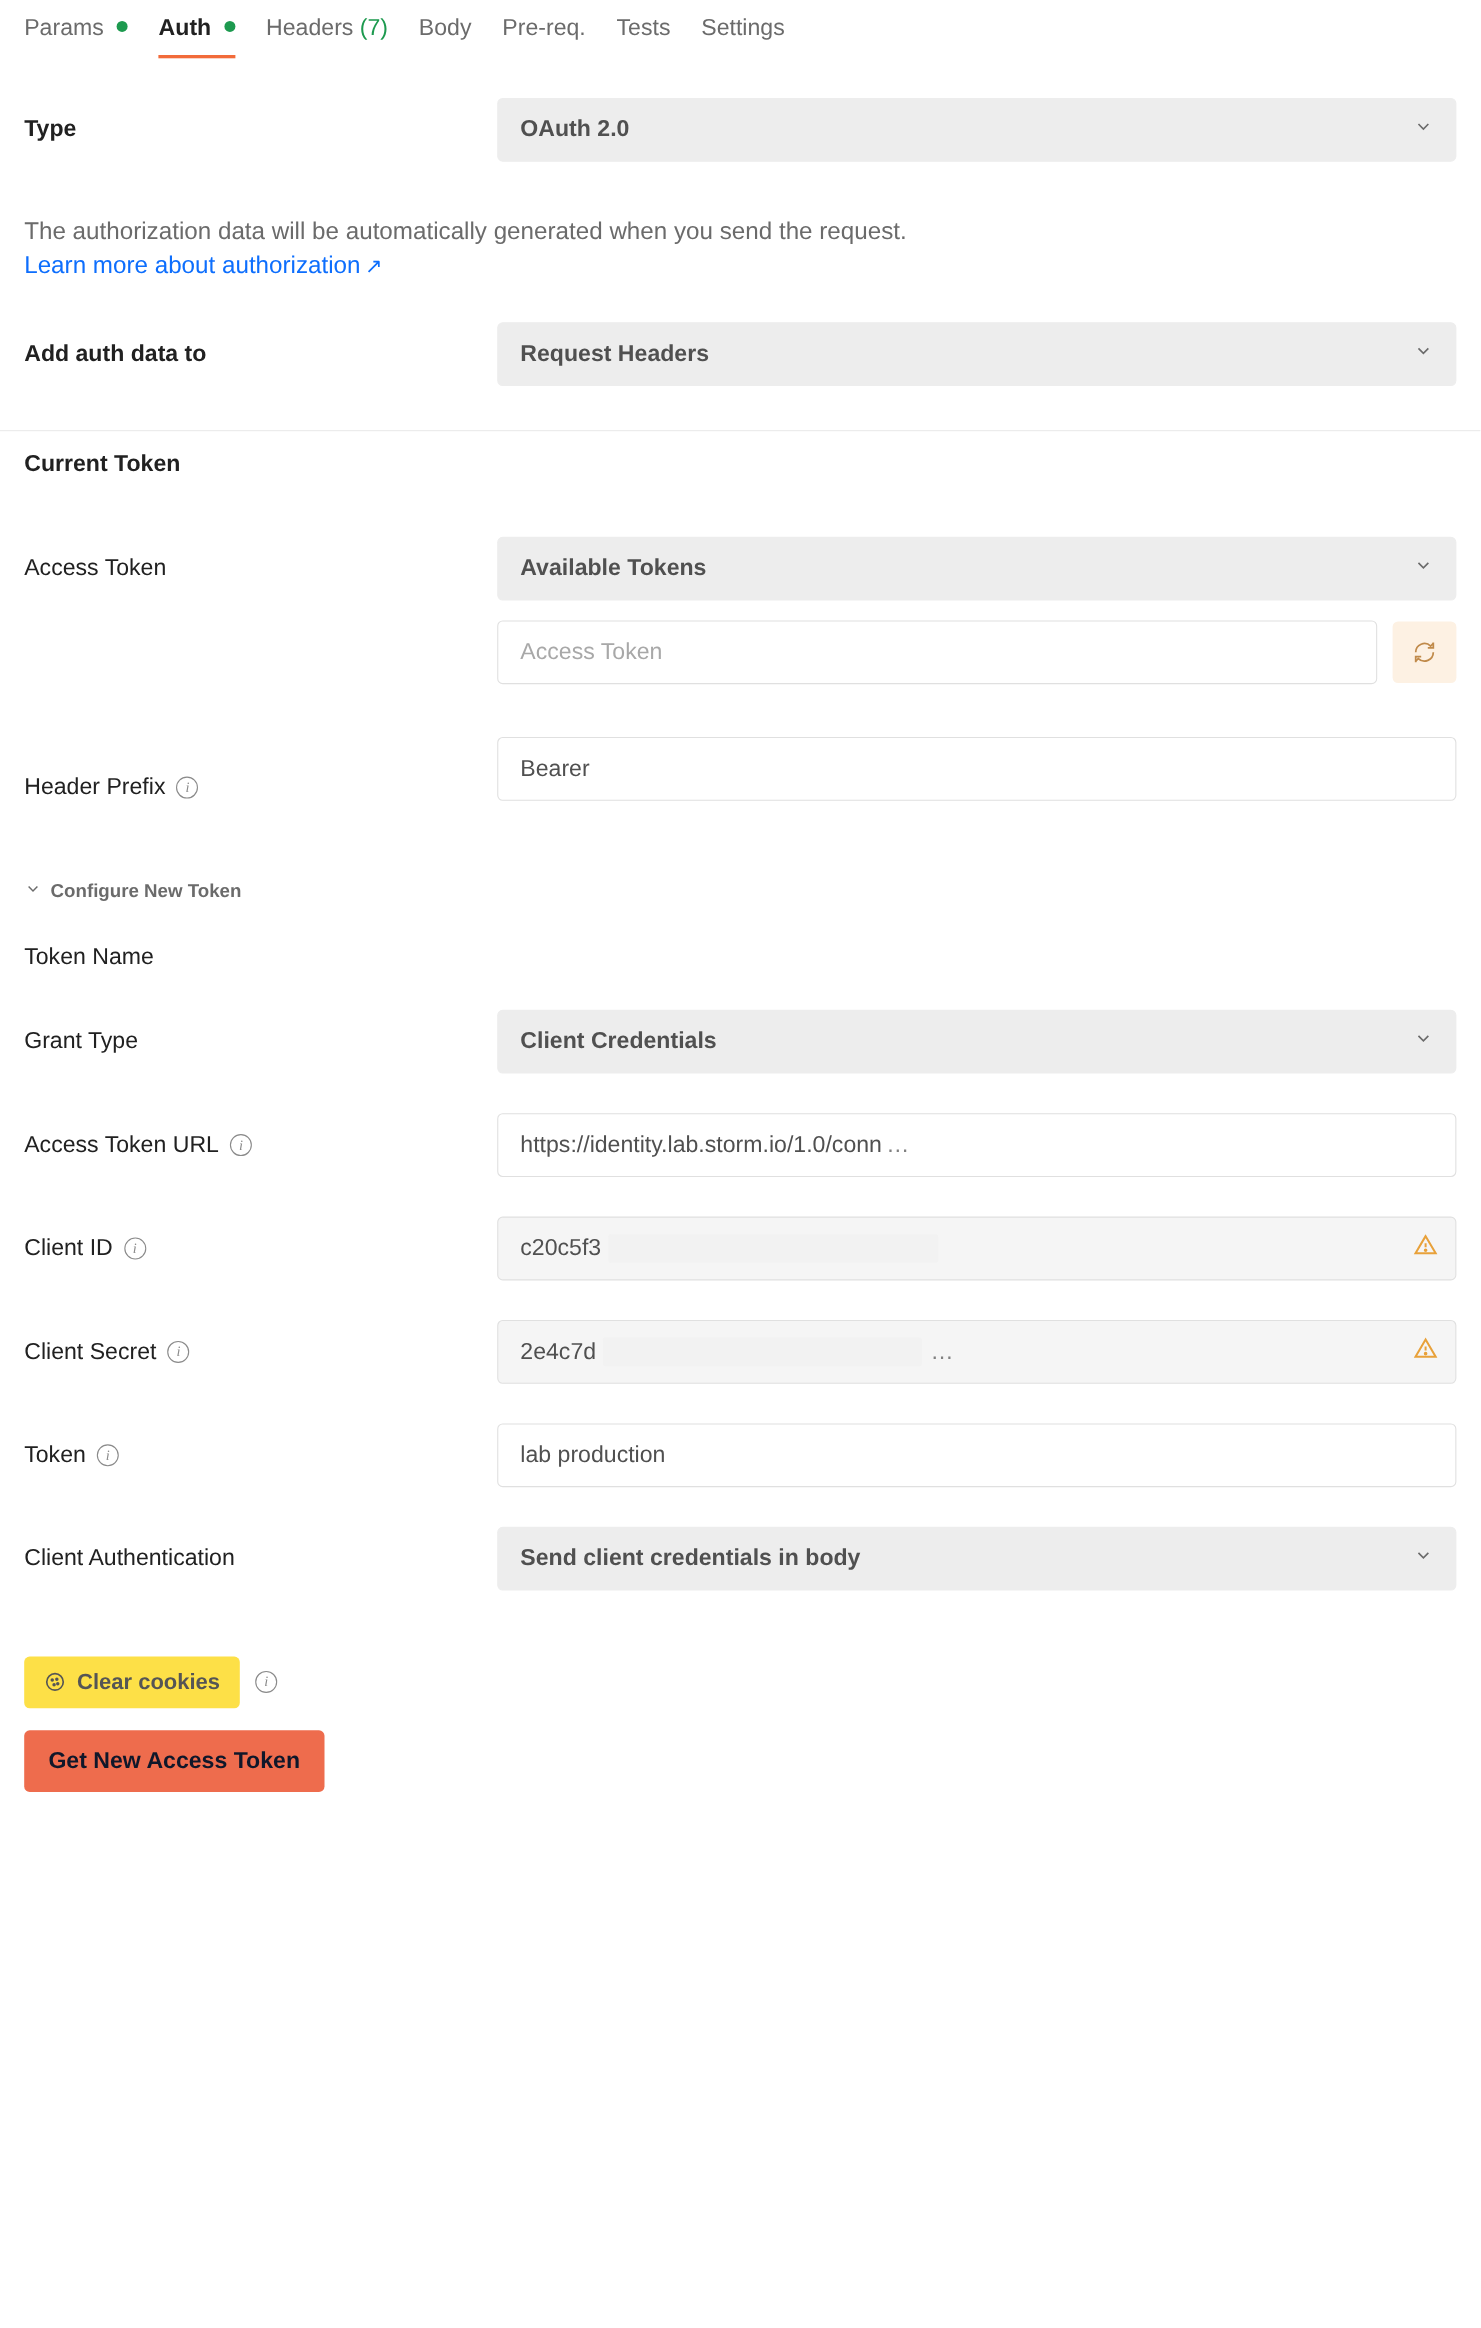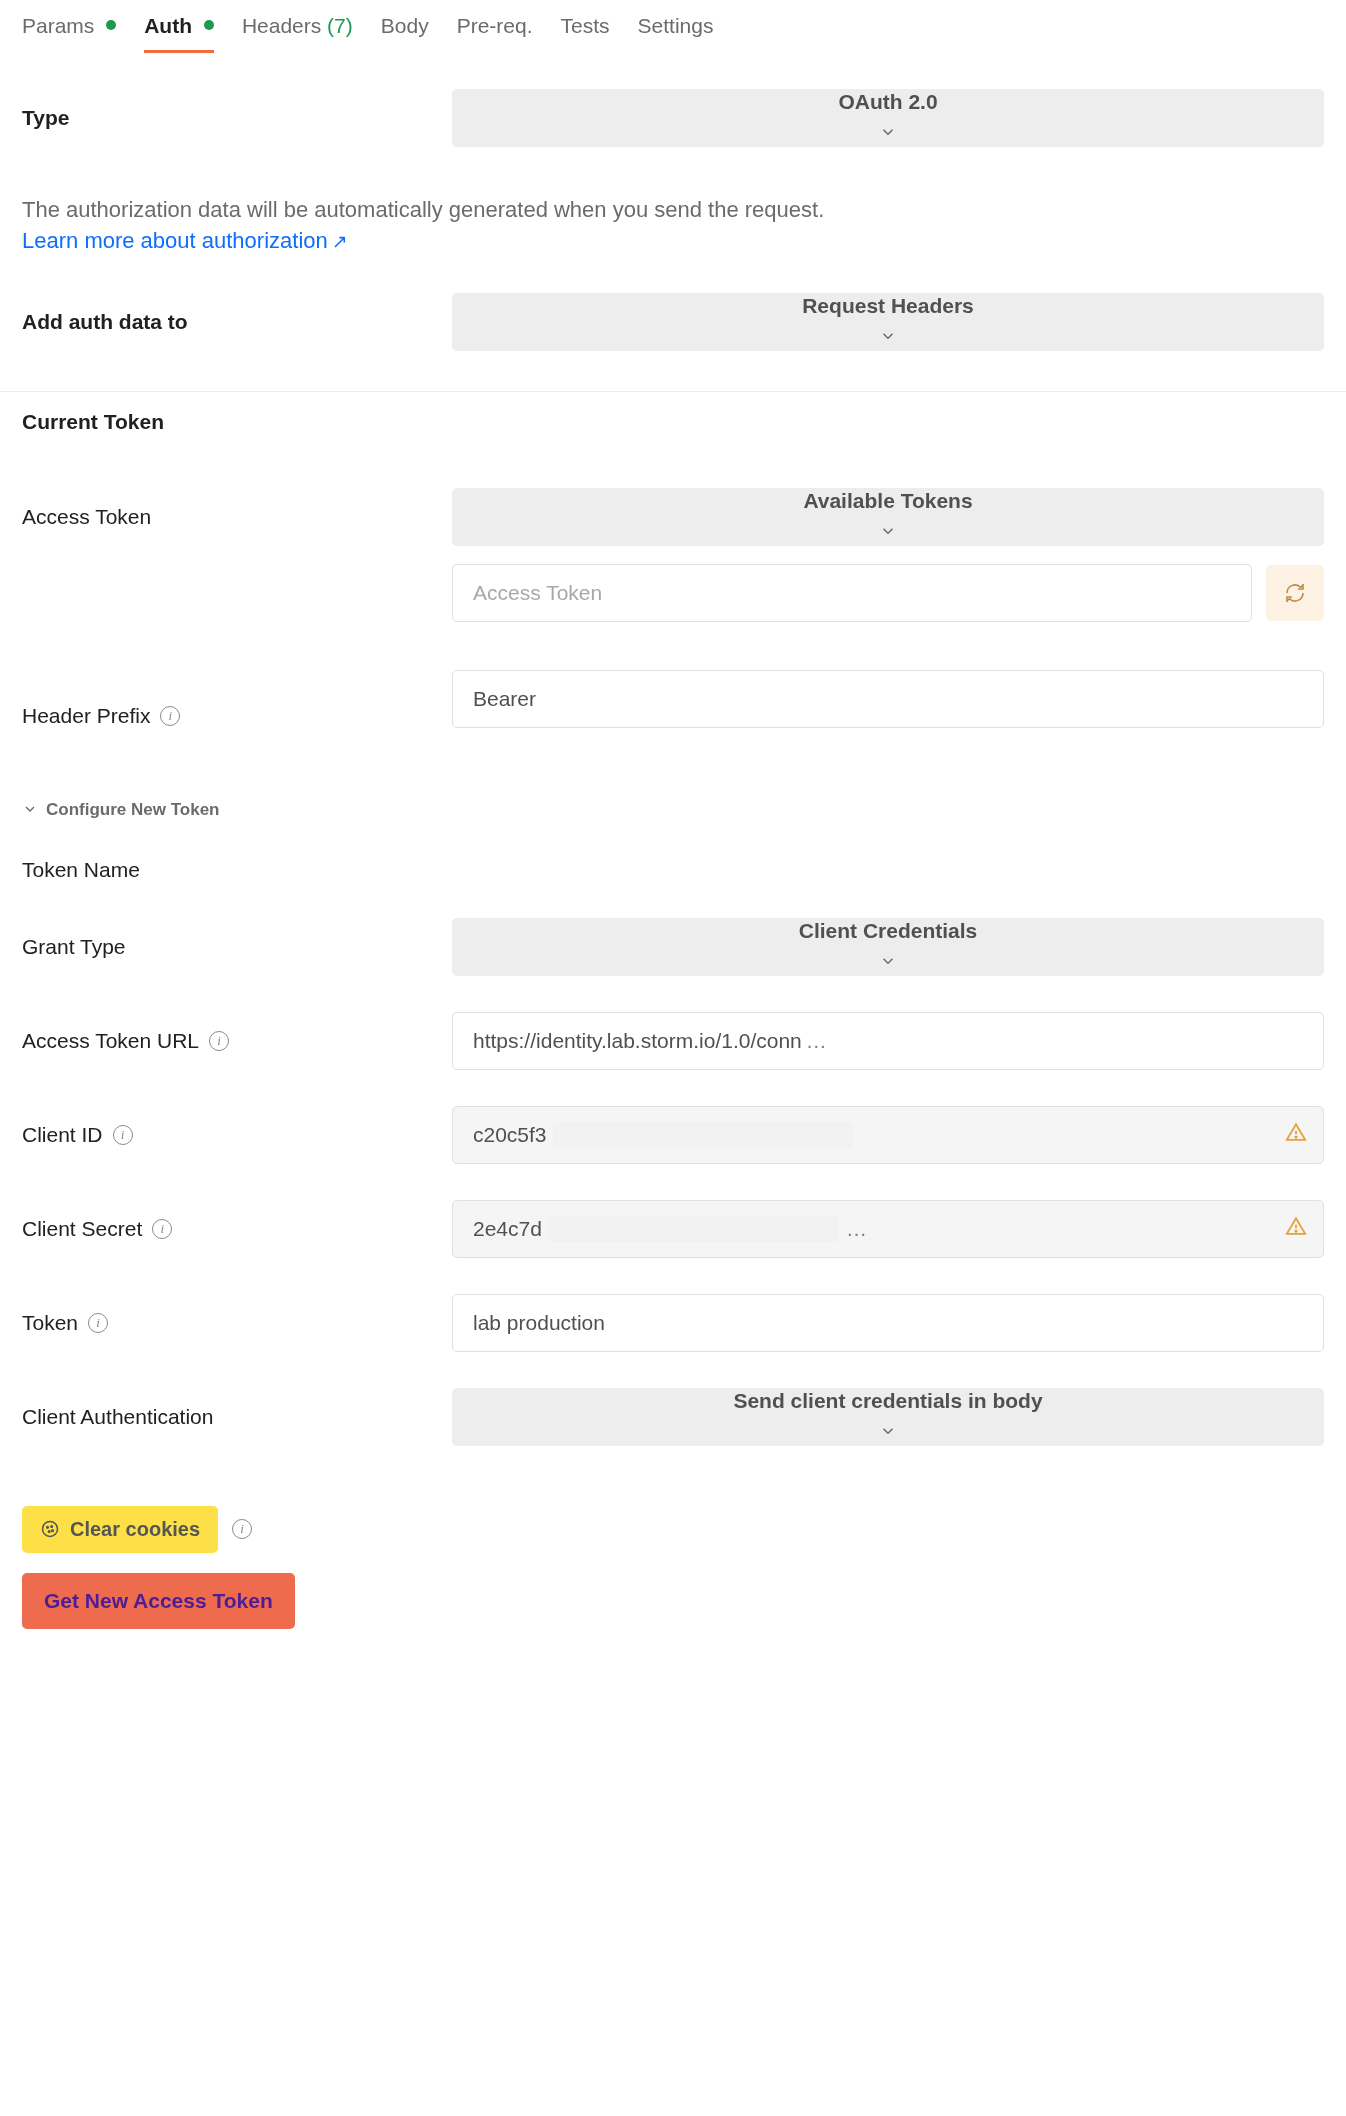--- a/index.html
+++ b/index.html
@@ -75,21 +75,20 @@
     align-items: center;
     position: relative;
   }
   .select {
     background: #ededed;
     color: #505050;
     font-weight: 600;
     justify-content: space-between;
     border: 1px solid #ededed;
     cursor: pointer;
-    flex-direction: column;
   }
   .input {
     background: #fff;
     border: 1px solid #e0e0e0;
     color: #505050;
   }
   .input.placeholder { color: #a8a8a8; }
   .input.readonly { background: #f5f5f5; }
 
   .chevron svg { width: 18px; height: 18px; stroke: #6b6b6b; }
@@ -178,21 +177,21 @@
     padding: 12px 18px;
     border-radius: 5px;
     display: inline-flex;
     align-items: center;
     gap: 10px;
     cursor: pointer;
   }
   .btn-secondary svg { width: 20px; height: 20px; stroke: #555; fill: none; stroke-width: 1.8; }
   .btn-primary {
     background: #ee6c4d;
-    color: #4c1d95;
+    color: #0f172a;
     font-weight: 700;
     font-size: 21px;
     padding: 16px 22px;
     border-radius: 5px;
     cursor: pointer;
   }
   .pad-bottom { height: 700px; }
 </style>
 </head>
 <body>

